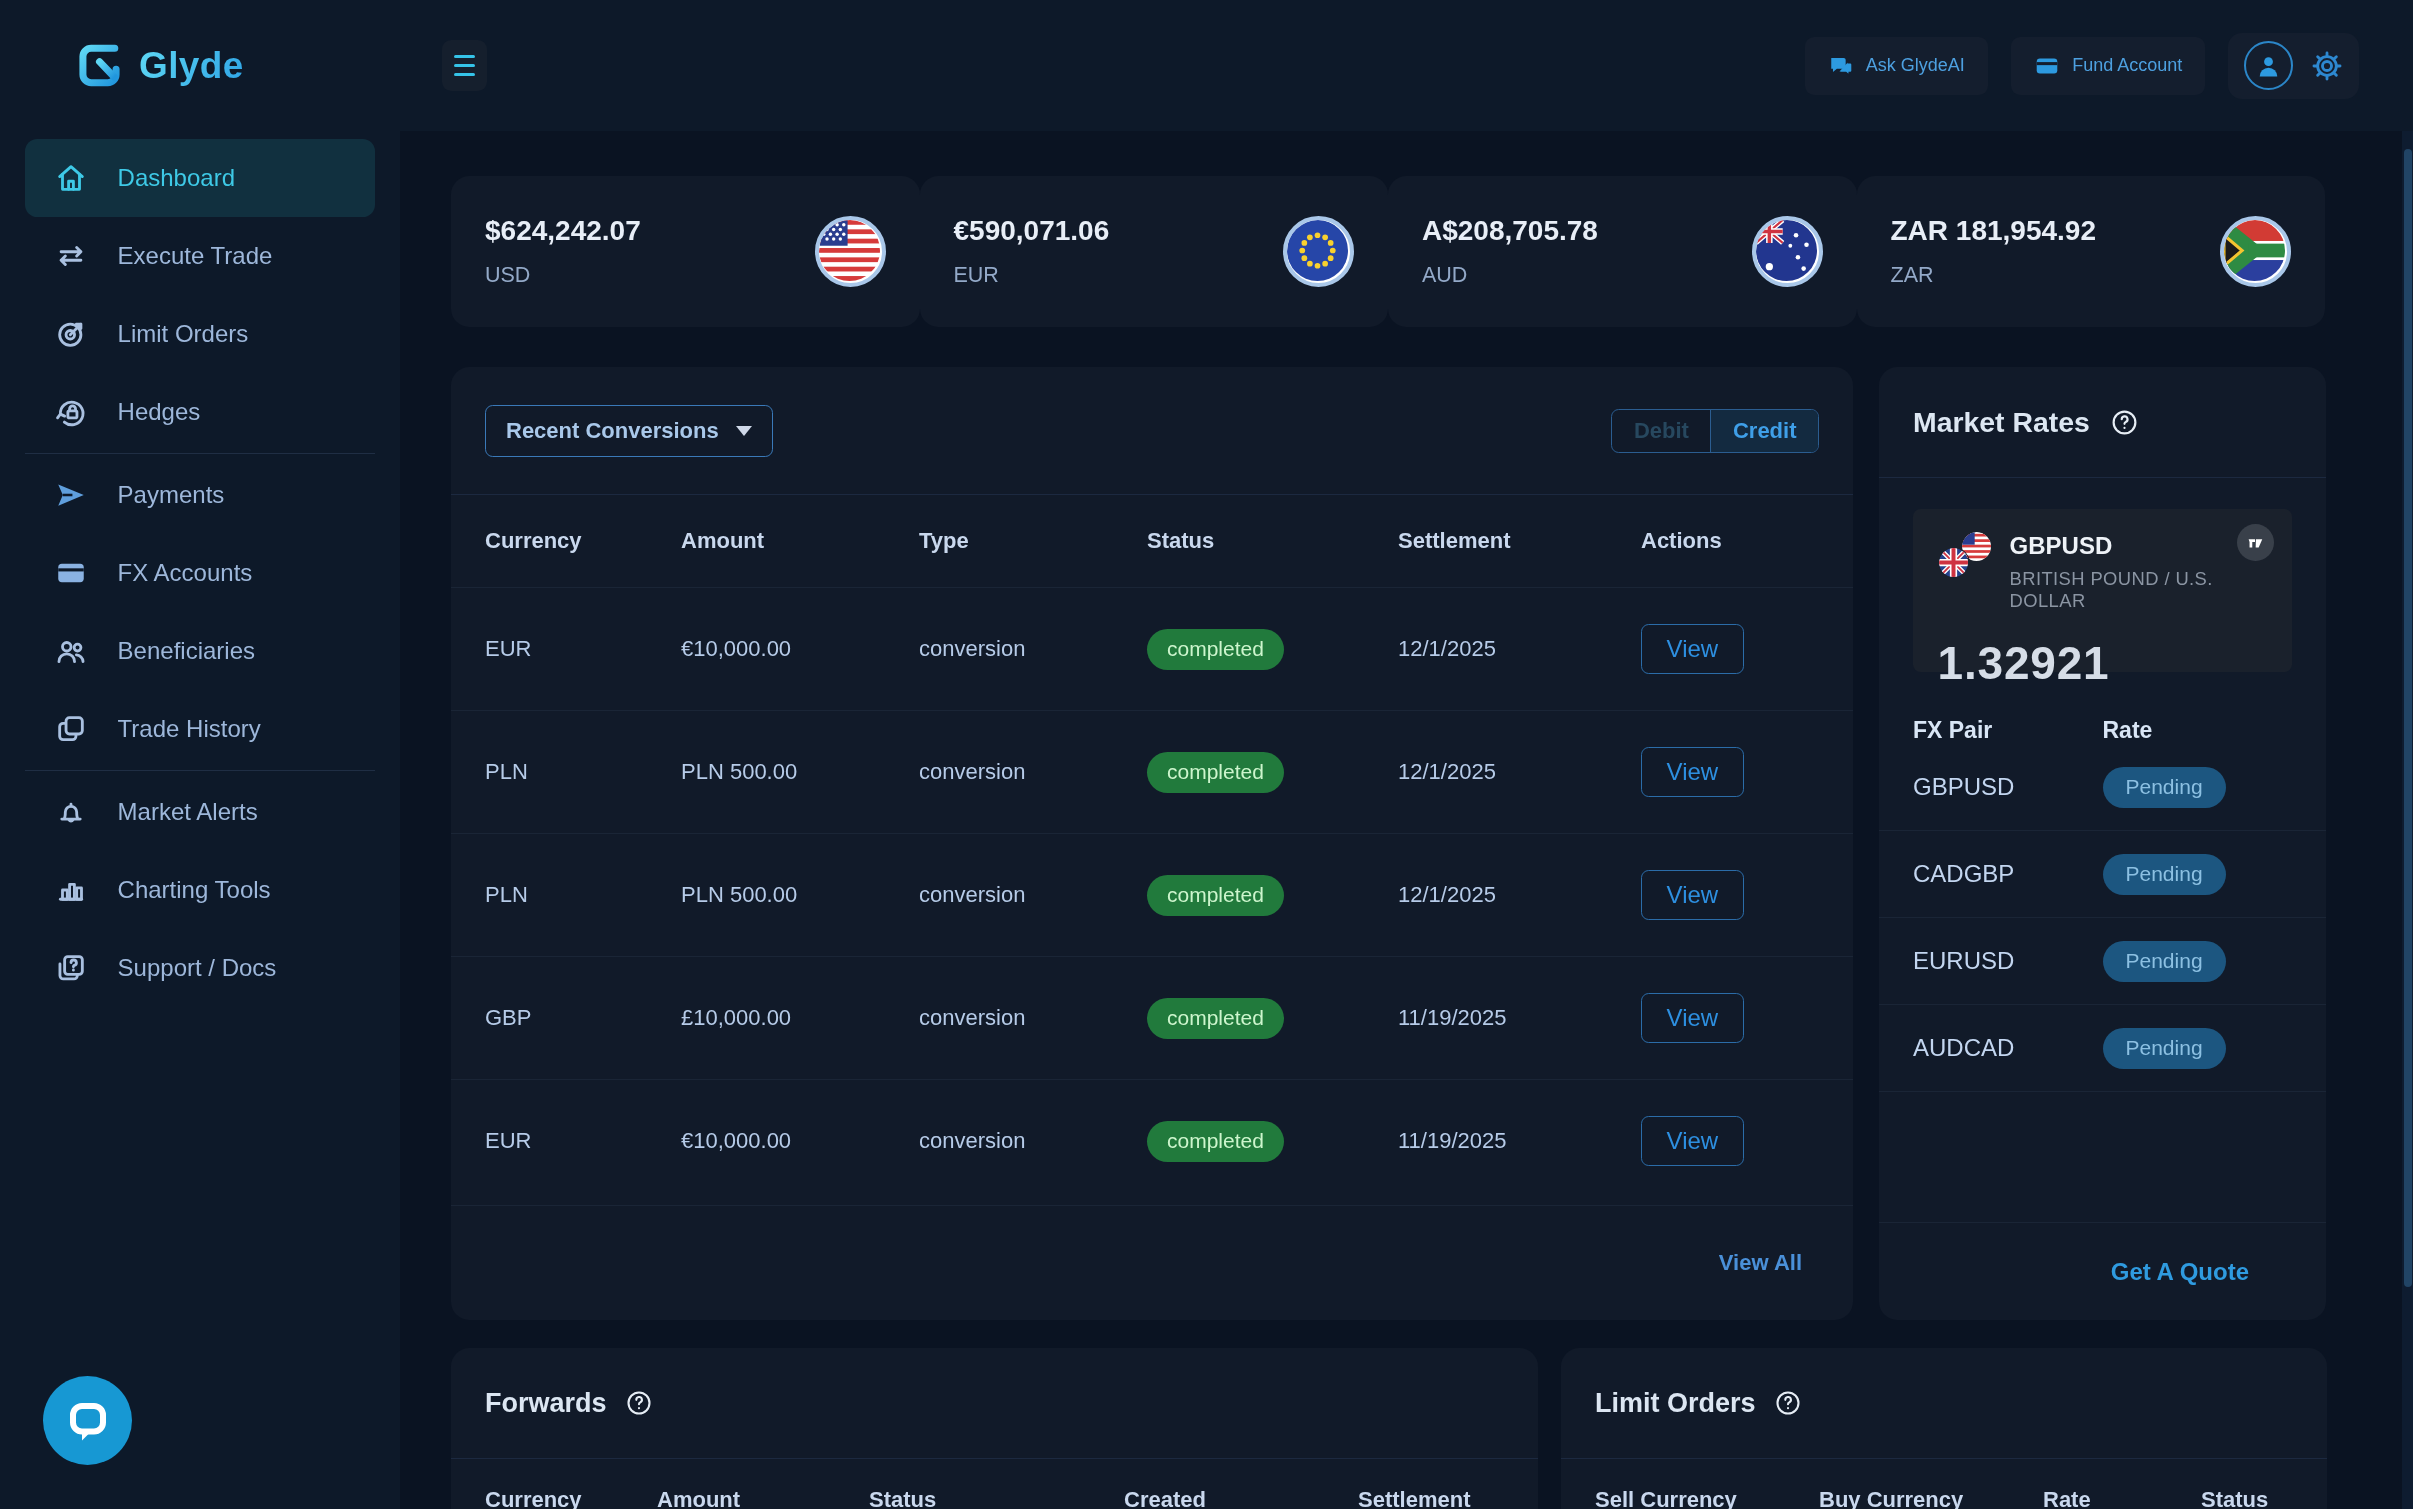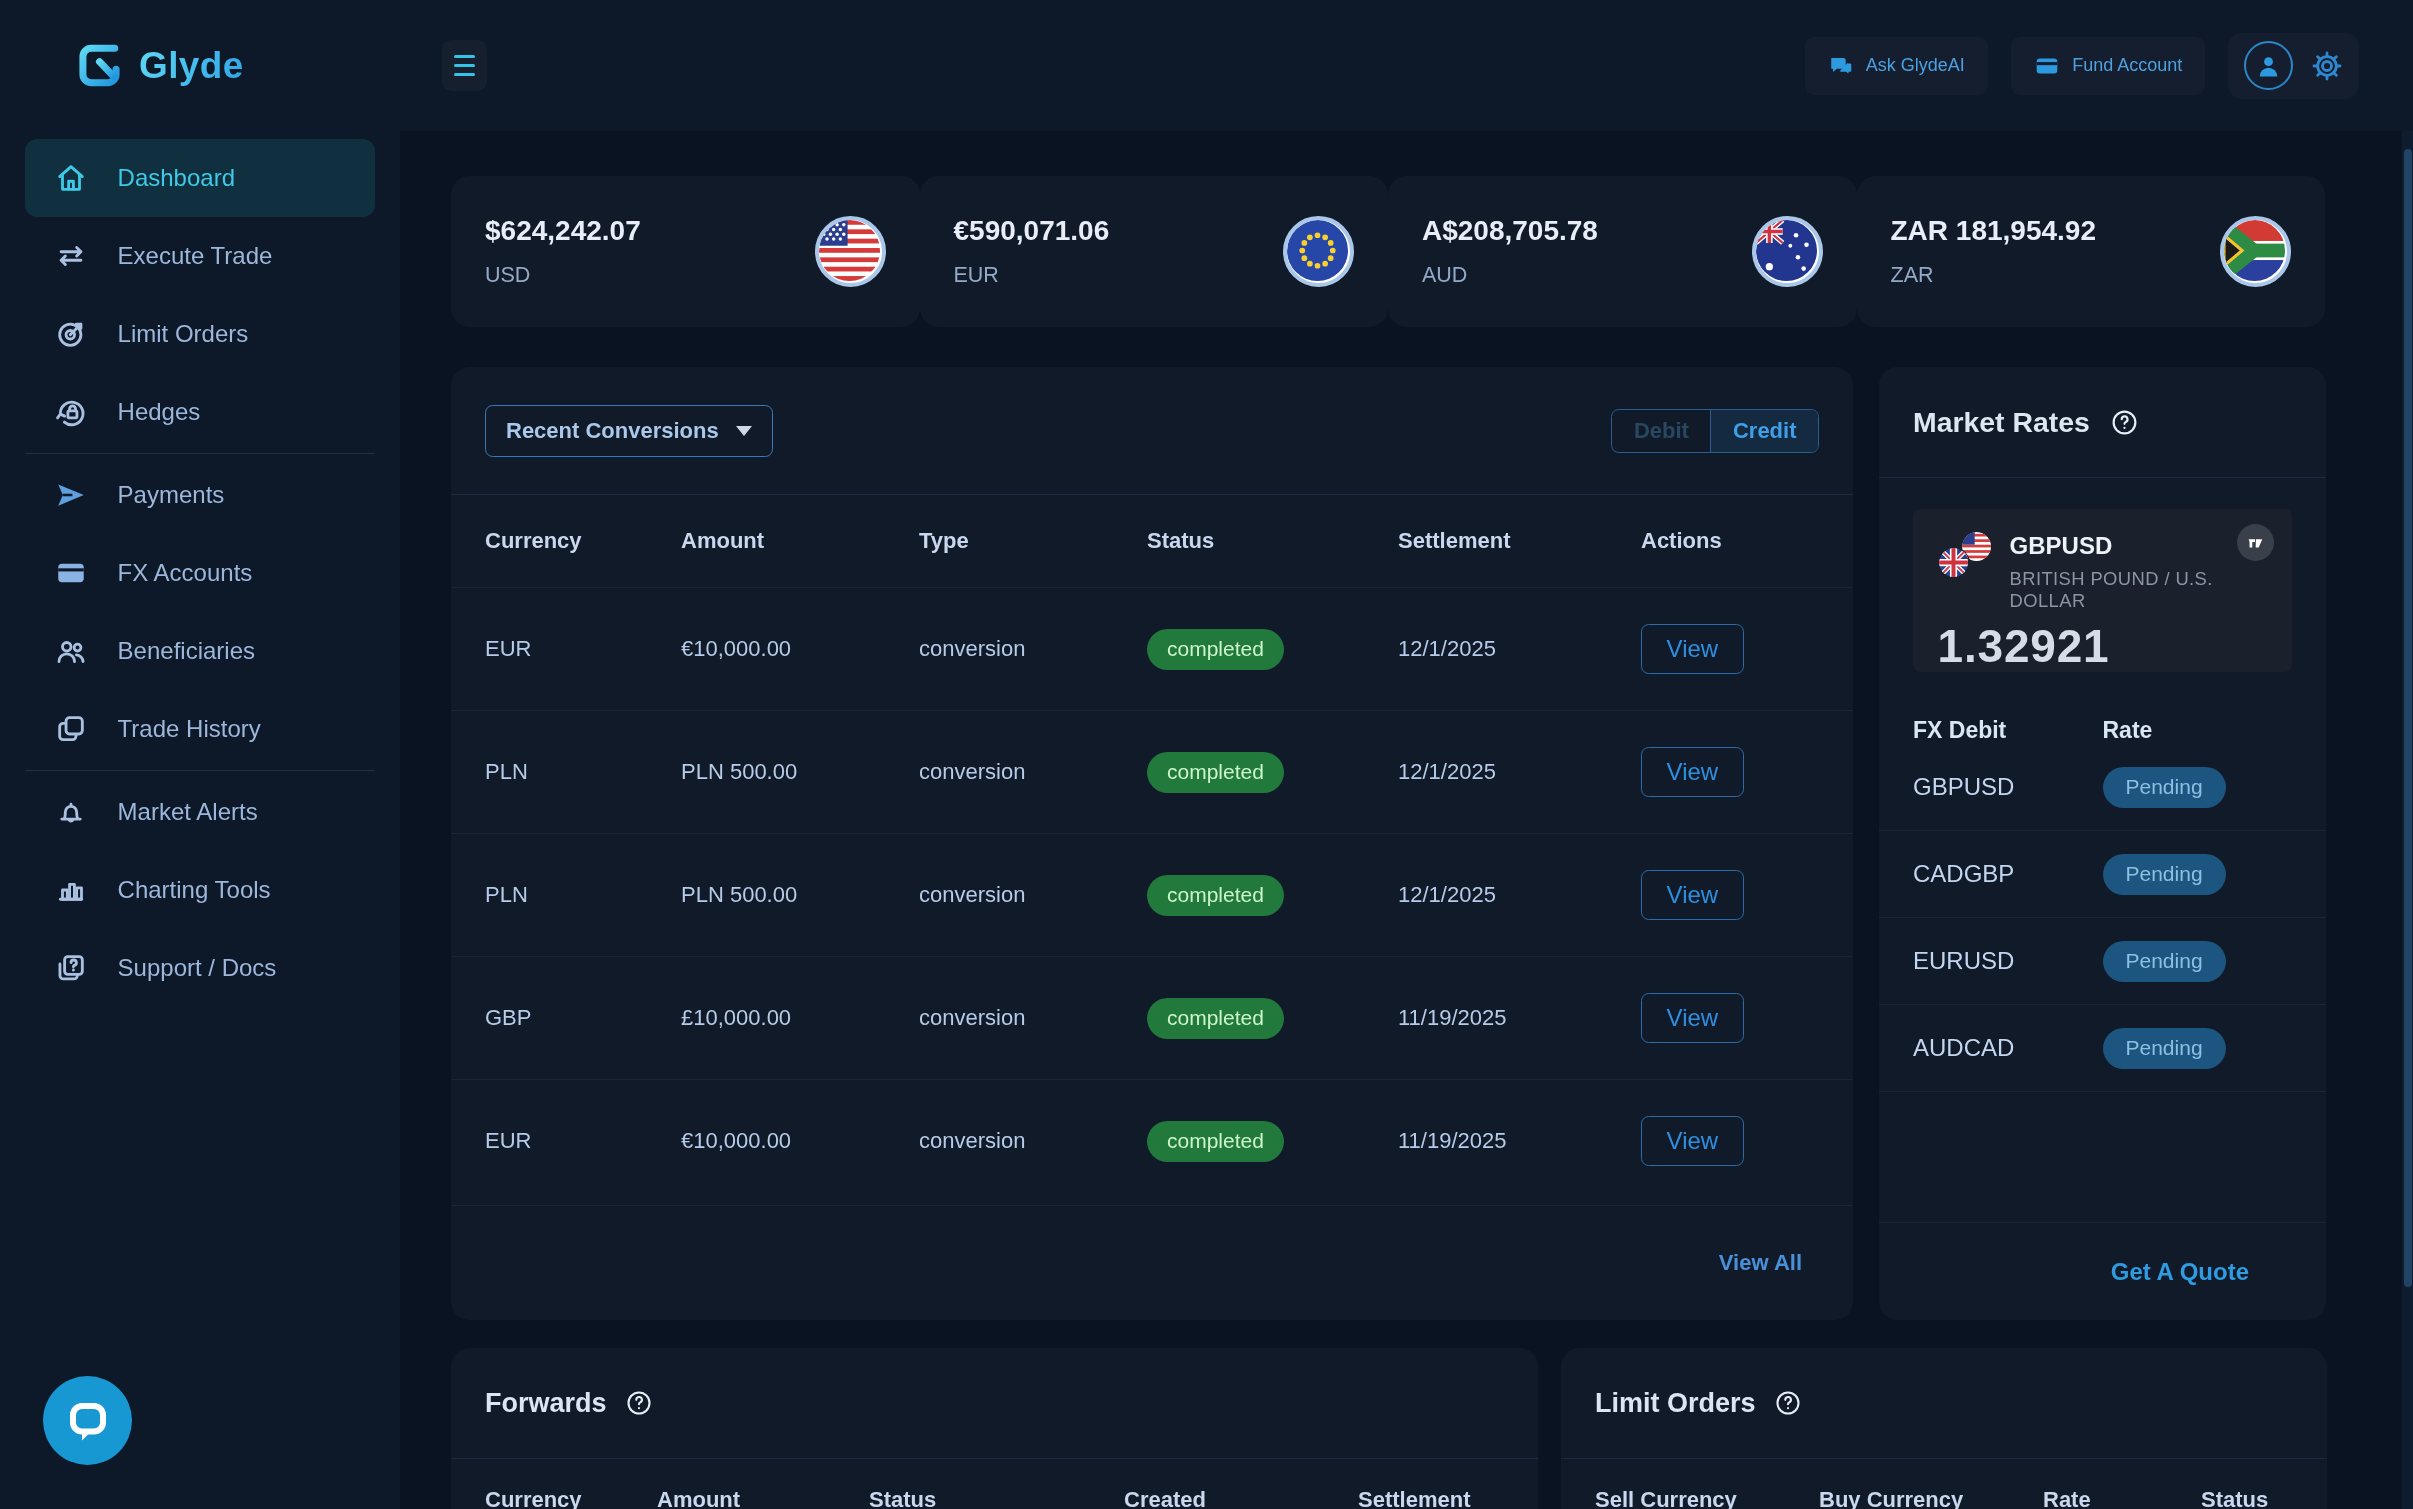--- a/index.html
+++ b/index.html
@@ -81,21 +81,21 @@
   .tv-row{display:flex; align-items:flex-start; gap:17px;}
   .pairflags{position:relative; width:55px; height:48px; flex:none;}
   .pairflags .pf{position:absolute; width:32px; height:32px; border-radius:50%; overflow:hidden; border:1.5px solid var(--card2);}
   .pairflags .pf svg{display:block; width:29px; height:29px;}
   .pf.us{right:0; top:0;}
   .pf.gb{left:0; bottom:0; z-index:2;}
   .pairname{font-size:24px; font-weight:bold; color:#eef2f7; margin-top:1.5px;}
   .pairsub{font-size:18.4px; color:#8b95a3; margin-top:7.7px; letter-spacing:0.4px;}
   .tvbadge{position:absolute; right:18.4px; top:15.4px; width:37px; height:37px; border-radius:50%; background:#39404a;
     display:flex; align-items:center; justify-content:center; cursor:pointer;}
-  .bigrate{font-size:46px; font-weight:bold; color:#d6dde7; margin-top:7px; letter-spacing:0.8px;}
+  .bigrate{font-size:46px; font-weight:bold; color:#d6dde7; margin-top:24px; letter-spacing:0.8px;}
   .fxhead{display:grid; grid-template-columns:1fr 1fr; padding:0 34px; margin-top:45px; font-size:23px; font-weight:bold; color:#d9e6f6;}
   .fxrow{display:grid; grid-template-columns:1fr 1fr; align-items:center; padding:0 34px; height:87px; border-bottom:1.5px solid var(--rowline); font-size:24px; color:#c3d6f0;}
   .fxrow:last-of-type{border-bottom:none;}
   .pend{display:inline-block; background:var(--pendbg); color:var(--pendtx); font-size:21px; padding:8.5px 23px; border-radius:768px; justify-self:start;}
   .mr-foot{margin-top:auto; border-top:1.5px solid var(--rowline); height:98px; display:flex; align-items:center; justify-content:flex-end; padding:0 77px;}
   .quote{color:#2f9be0; font-size:24px; font-weight:bold; cursor:pointer;}
 
   
   .botgrid{display:grid; grid-template-columns:1087px 766px; gap:23px; margin-top:28px; height:307px;}
   .bp-head{height:111px; border-bottom:1.5px solid var(--line); display:flex; align-items:center; gap:18.4px; padding:0 34px;}
@@ -538,21 +538,21 @@
         <div class="tvbadge">
           <svg width="20" height="20" viewBox="0 0 44 44">
             <path d="M8 14 H22 V20 H16 V32 H10 V20" fill="#fff"></path>
             <path d="M24 14 H38 L30 32 H23.5 Z" fill="#fff"></path>
           </svg>
         </div>
         <div class="bigrate">1.32921</div>
       </div>
 
       <div class="fxhead">
-        <span>FX Debit</span>
+        <span>FX Pair</span>
         <span>Rate</span>
       </div>
       <div class="fxrow">
         <span>GBPUSD</span>
         <span class="pend">Pending</span>
       </div>
       <div class="fxrow">
         <span>CADGBP</span>
         <span class="pend">Pending</span>
       </div>

